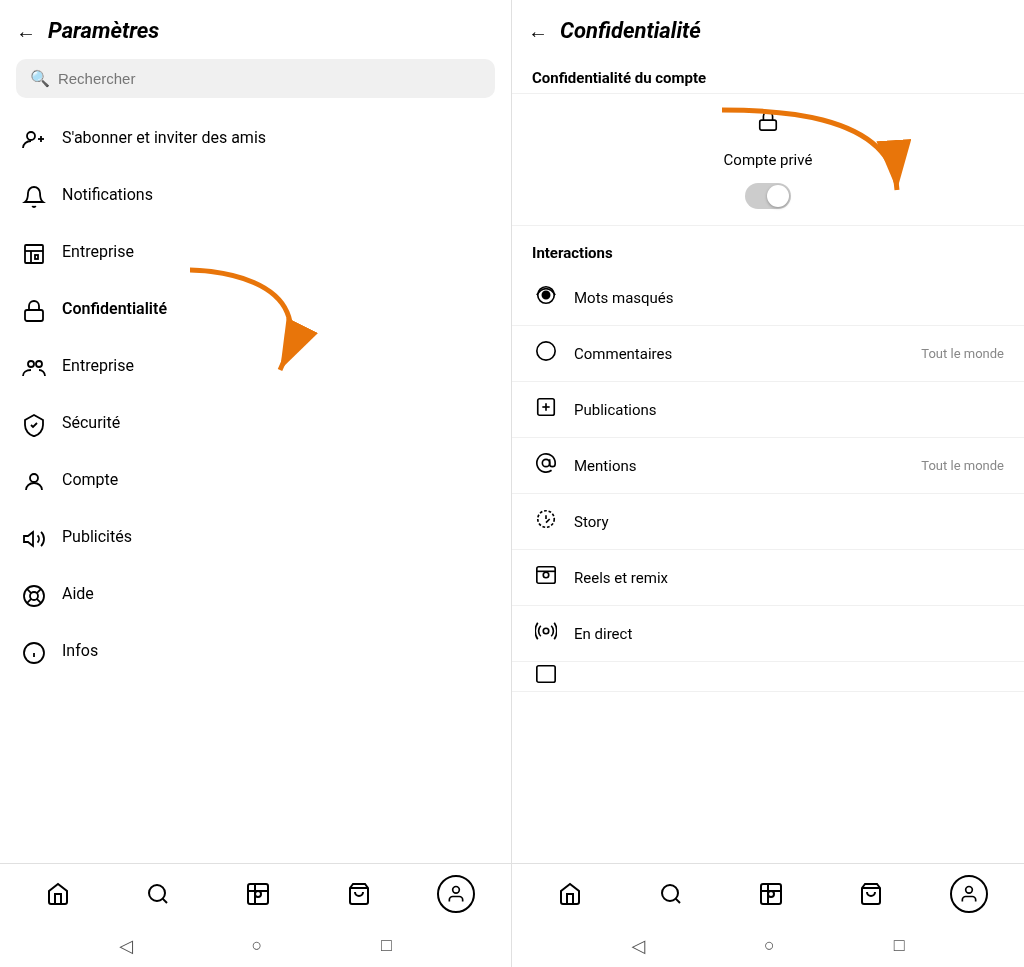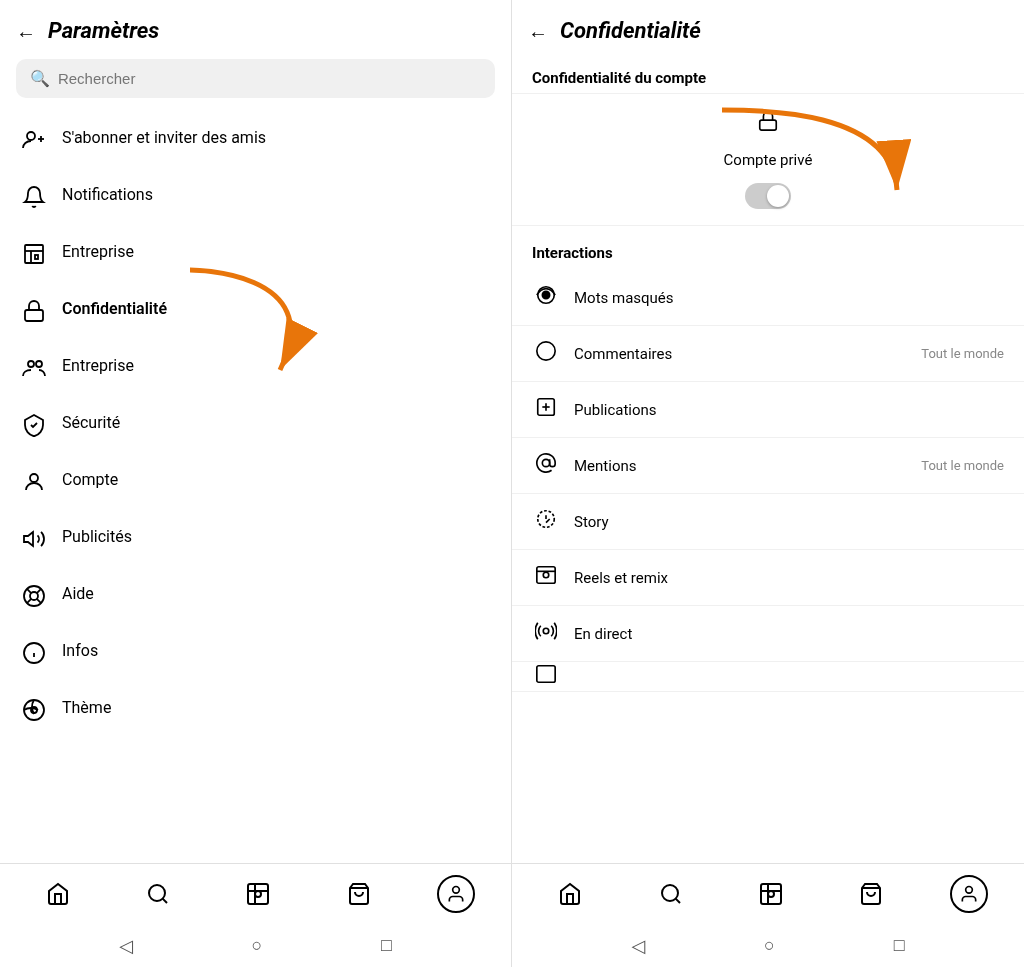--- a/index.html
+++ b/index.html
@@ -351,31 +351,20 @@
       <span class="menu-item-icon">
         <svg width="24" height="24" viewBox="0 0 24 24" fill="none" stroke="currentColor" stroke-width="1.8">
           <circle cx="12" cy="12" r="10"></circle>
             <line x1="12" y1="8" x2="12" y2="8"></line>
             <line x1="12" y1="12" x2="12" y2="16"></line>
         </svg>
       </span>
       <span class="menu-item-label">Infos</span>
     </div>
 
-    <div class="menu-item">
-      <span class="menu-item-icon">
-        <svg width="24" height="24" viewBox="0 0 24 24" fill="none" stroke="currentColor" stroke-width="1.8">
-          <circle cx="12" cy="12" r="10"></circle>
-          <circle cx="12" cy="12" r="3"></circle>
-          <path d="M12 2c0 0-2 3-2 7s2 7 2 7"></path>
-          <path d="M2 12c0 0 3-2 7-2s7 2 7 2"></path>
-        </svg>
-      </span>
-      <span class="menu-item-label">Thème</span>
-    </div>
 
   </div>
 
   <div class="bottom-nav">
     <div class="bottom-nav-item">
       <svg width="24" height="24" viewBox="0 0 24 24" fill="none" stroke="currentColor" stroke-width="2">
         <path d="M3 9l9-7 9 7v11a2 2 0 0 1-2 2H5a2 2 0 0 1-2-2z"></path>
           <polyline points="9 22 9 12 15 12 15 22"></polyline>
       </svg>
     </div>

